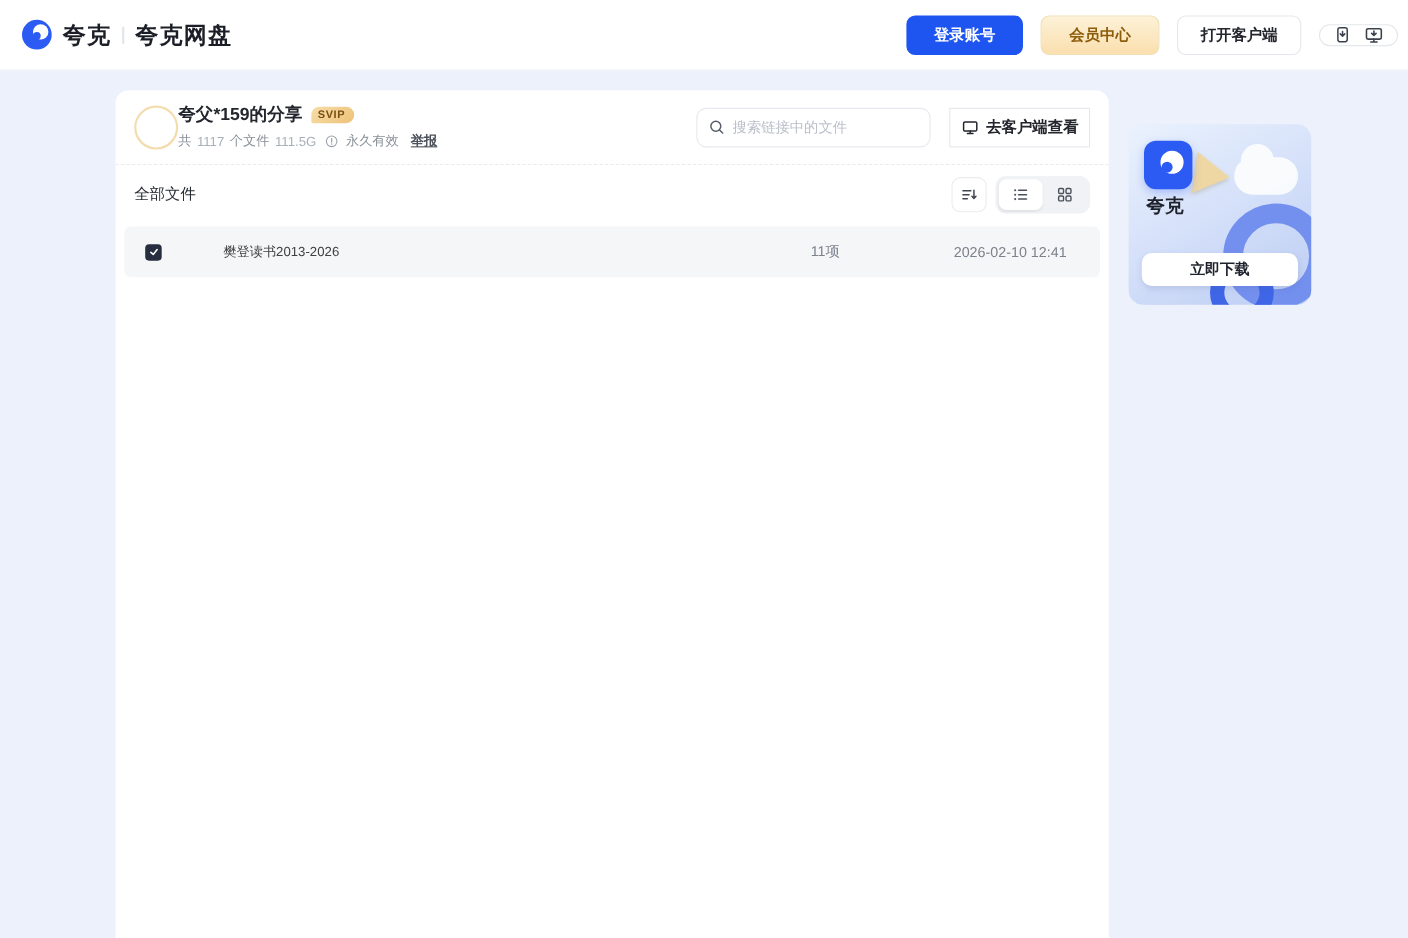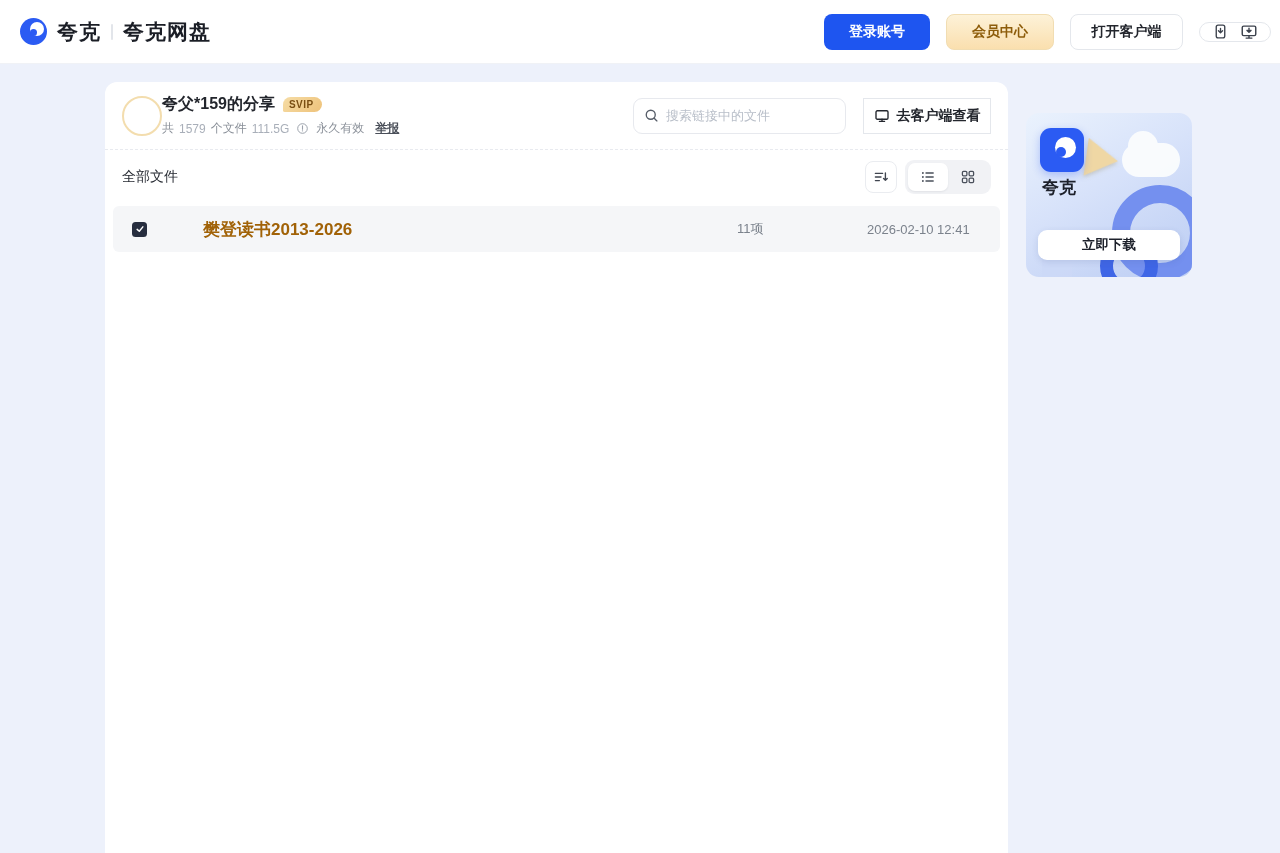--- a/index.html
+++ b/index.html
@@ -112,21 +112,21 @@
     display:flex; align-items:center; justify-content:center; cursor:pointer; flex:0 0 auto;
   }
   .table-header .checkbox { margin-right:9px; }
   .sort-arrows { margin-left:5px; display:flex; color:#b2b8c1; }
   .file-row {
     margin:4px 8px 0 8px; height:46px; border-radius:6px; background:#f5f6f8;
     display:flex; align-items:center; padding-left:19px; cursor:pointer;
   }
   .file-row .checkbox { margin-right:12px; }
   .file-icon-slot { width:32px; height:32px; margin-right:12px; flex:0 0 auto; }
-  .file-name { font-size:17px; color:#a16207;font-weight:bold; }
+  .file-name { font-size:12px; color:#404040; }
   .file-row .col-size { color:#7b828c;margin-left:35px; }
   .file-row .col-date { width:133px; color:#7b828c; }
 
   
   .promo-card {
     position:absolute; left:1026px; top:113px; width:166px; height:164px; border-radius:13px;
     background:linear-gradient(150deg,#eaf2fd 0%,#d7e2fa 45%,#bccdf3 100%);
     overflow:hidden;
   }
   .promo-appicon {
@@ -199,21 +199,21 @@
 
   <div class="share-header">
     <div class="avatar"></div>
     <div class="share-meta">
       <div class="share-title-row">
         <span class="share-title">夸父*159的分享</span>
         <span class="svip-badge">SVIP</span>
       </div>
       <div class="share-sub">
         <span>共</span>
-        <span class="num">1579</span>
+        <span class="num">1117</span>
         <span>个文件</span>
         <span class="num">111.5G</span>
         <span class="info-icon">
           <svg width="13" height="13" viewBox="0 0 20 20">
               <circle cx="10" cy="10" r="7.4" fill="none" stroke="currentColor" stroke-width="1.5"></circle>
               <path d="M10 6 v5" stroke="currentColor" stroke-width="1.7" stroke-linecap="round"></path>
               <circle cx="10" cy="13.6" r="1" fill="currentColor"></circle>
             </svg>
         </span>
         <span>永久有效</span>

